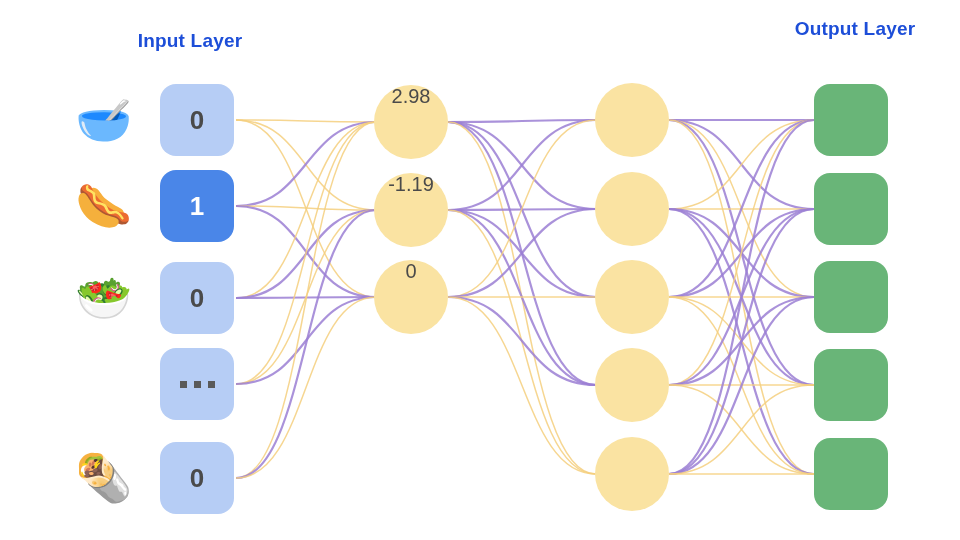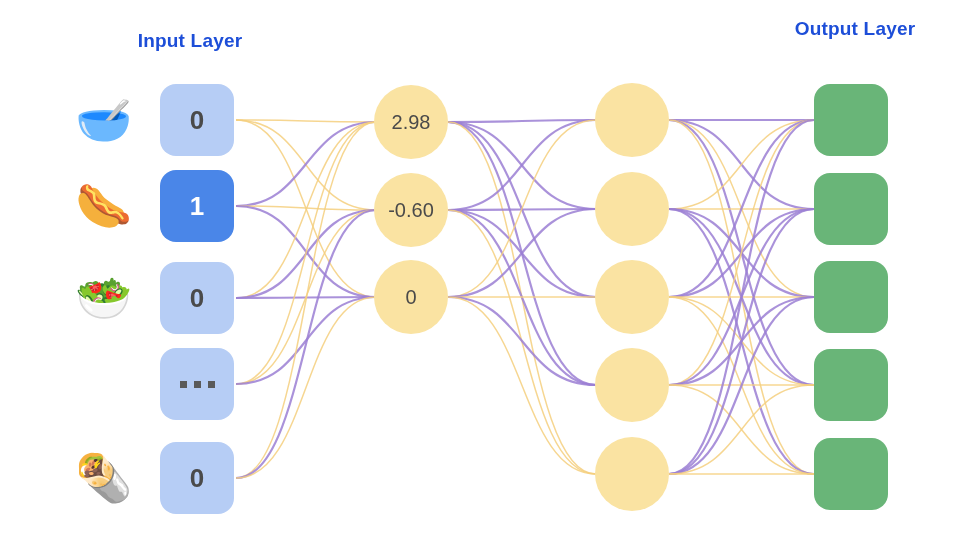--- a/index.html
+++ b/index.html
@@ -79,21 +79,21 @@
   }
 
   
   .neuron {
     position: absolute;
     width: 74px;
     height: 74px;
     border-radius: 50%;
     background: #fae3a2;
     display: flex;
-    align-items: center;
+    align-items: flex-start;
     justify-content: center;
     font-size: 20px;
     color: #4a4a4a;
     transform: translate(-50%, -50%);
     box-sizing: border-box;
   }
 
   
   .output-box {
     position: absolute;
@@ -192,21 +192,21 @@
         </div>
       </div>
       <div class="food-icon" style="left: 104px; top: 478px; font-size: 46px; line-height: 60px; text-align: center;">🌯</div>
       <div class="input-box" style="left: 197px; top: 478px;">
         <span>0</span>
       </div>
       <div class="neuron" style="left: 411px; top: 122px;">
         <span>2.98</span>
       </div>
       <div class="neuron" style="left: 411px; top: 210px;">
-        <span>-0.60</span>
+        <span>-1.19</span>
       </div>
       <div class="neuron" style="left: 411px; top: 297px;">
         <span>0</span>
       </div>
       <div class="neuron" style="left: 632px; top: 120px;"></div>
       <div class="neuron" style="left: 632px; top: 209px;"></div>
       <div class="neuron" style="left: 632px; top: 297px;"></div>
       <div class="neuron" style="left: 632px; top: 385px;"></div>
       <div class="neuron" style="left: 632px; top: 474px;"></div>
       <div class="output-box" style="left: 851px; top: 120px;"></div>

